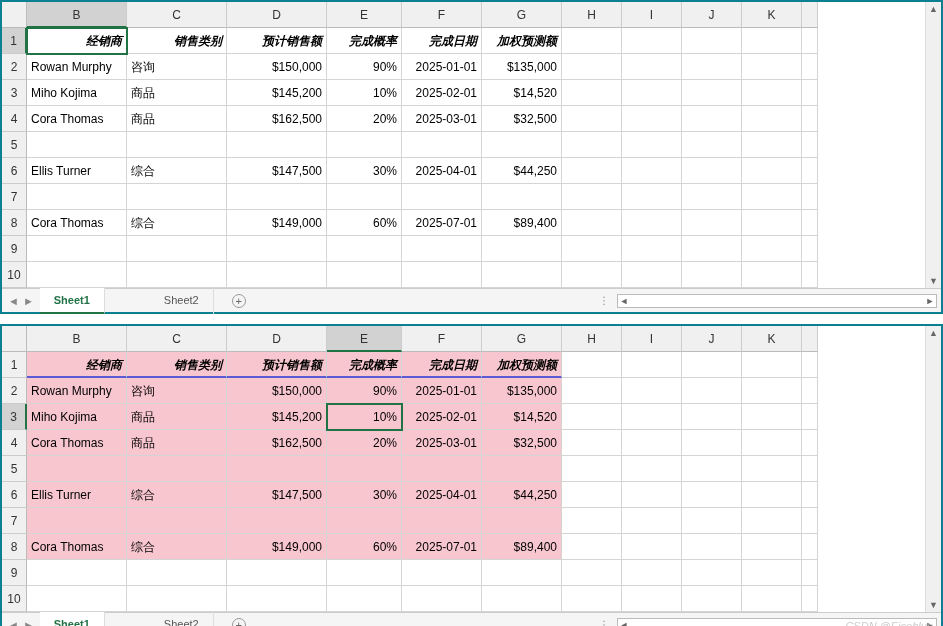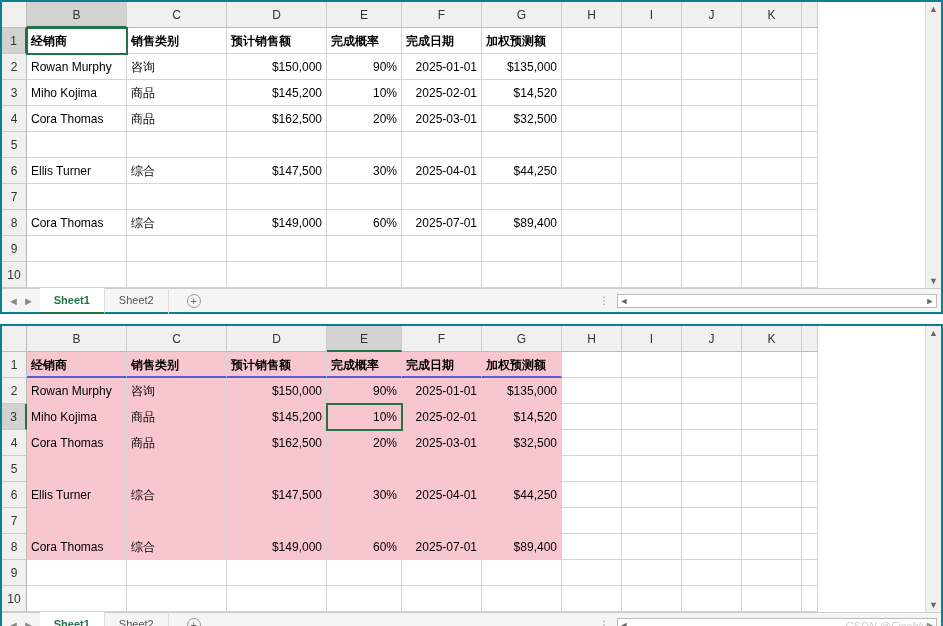--- a/index.html
+++ b/index.html
@@ -6,29 +6,29 @@
 body { font-family: "Microsoft YaHei", Tahoma, Arial, sans-serif; font-size: 12px; background: #fff; color: #000; }
 .panel { border: 2px solid #0a8090; margin-bottom: 10px; position: relative; background: #fff; }
 .grid-wrap { background: #fff; overflow: hidden; }
 .grid { display: grid; grid-template-columns: 25px 100px 100px 100px 75px 80px 80px 60px 60px 60px 60px 18px; }
 .cell { border-right: 1px solid #d4d4d4; border-bottom: 1px solid #d4d4d4; height: 26px; line-height: 26px; padding: 0 4px; overflow: hidden; white-space: nowrap; background: #fff; }
 .colhdr { background: #f0f0f0; text-align: center; color: #333; font-weight: normal; border-right: 1px solid #ccc; border-bottom: 1px solid #bbb; }
 .rowhdr { background: #f0f0f0; text-align: center; color: #333; border-right: 1px solid #bbb; border-bottom: 1px solid #ccc; }
 .colhdr.sel { background: #d2d2d2; border-bottom: 2px solid #217346; }
 .rowhdr.sel { background: #d2d2d2; border-right: 2px solid #217346; }
 .corner { background: #f0f0f0; border-right: 1px solid #bbb; border-bottom: 1px solid #bbb; }
-.hdrcell { font-weight: bold; text-align: left; }
+.hdrcell { font-weight: bold; text-align: right; font-style: italic; }
 .right { text-align: right; }
 .active-cell { outline: 2px solid #217346; outline-offset: -1px; position: relative; z-index: 2; }
 .pink .datacell, .pink .hdrcell { background: #f8c6cf; }
 .pink .hdrcell { border-bottom: 2px solid #5b5bd6; }
 .tabbar { display: flex; align-items: center; height: 24px; border-top: 1px solid #ccc; background: #f5f5f5; font-size: 11px; }
 .tab-nav { display: flex; padding: 0 4px; color: #888; }
 .tab-nav span { padding: 0 2px; cursor: pointer; }
-.tabs { display: flex; align-items: stretch; }
+.tabs { display: flex; align-items: stretch; gap: 45px; }
 .tab { padding: 0 14px; line-height: 24px; cursor: pointer; color: #555; border-right: 1px solid #ddd; }
 .tab.active { background: #fff; color: #217346; border-bottom: 2px solid #217346; font-weight: bold; }
 .tab-add { padding: 0 18px; line-height: 24px; cursor: pointer; color: #666; }
 .plus-circle { display: inline-block; width: 14px; height: 14px; border: 1px solid #999; border-radius: 50%; line-height: 12px; text-align: center; font-size: 11px; }
 .hscroll-wrap { flex: 1; display: flex; align-items: center; justify-content: flex-end; padding-right: 4px; }
 .hscroll-preface { color: #888; padding: 0 6px; font-size: 10px; letter-spacing: 2px; }
 .hscroll { flex: 0 0 320px; height: 14px; border: 1px solid #bbb; background: #fff; position: relative; display: flex; align-items: center; justify-content: space-between; }
 .hscroll .arrow { width: 12px; text-align: center; color: #666; cursor: pointer; font-size: 9px; }
 .watermark { position: absolute; right: 8px; bottom: 4px; font-size: 11px; color: #ccc; font-style: italic; pointer-events: none; }
 .vscroll-col { width: 16px; }

